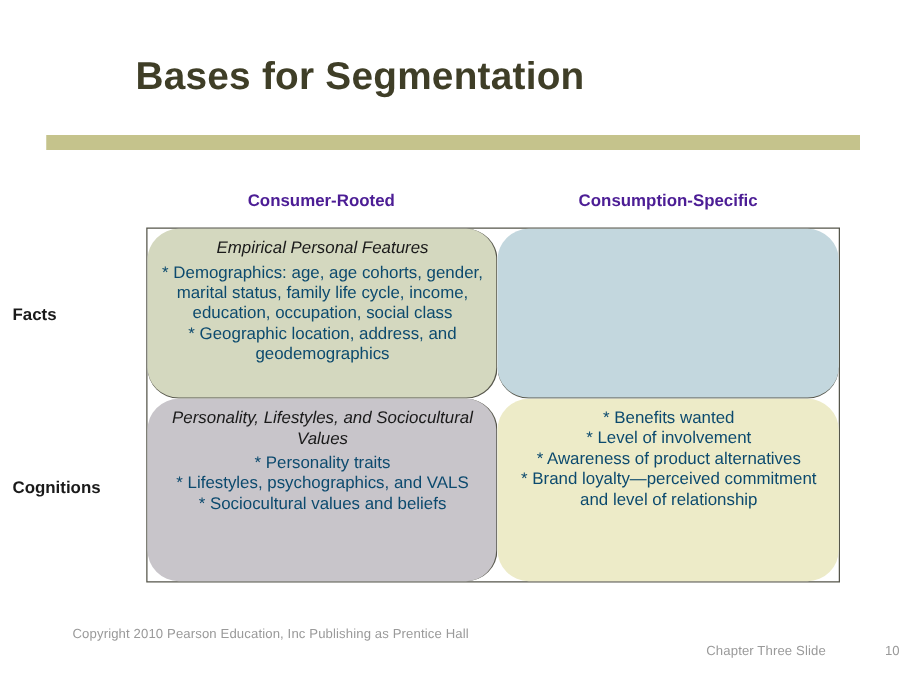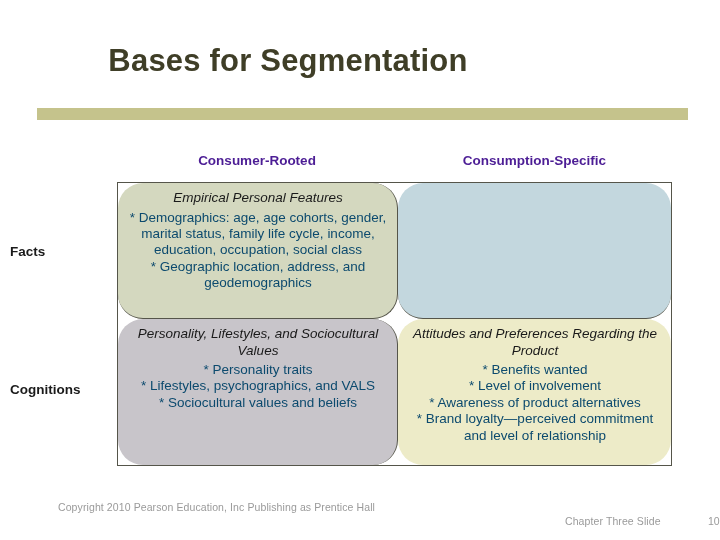--- a/index.html
+++ b/index.html
@@ -159,21 +159,20 @@
   </div>
 
   <div class="cell cell-cognitions-rooted">
     <div class="cell-title">Personality, Lifestyles, and Sociocultural Values</div>
     <div class="cell-body">* Personality traits
 * Lifestyles, psychographics, and VALS
 * Sociocultural values and beliefs</div>
   </div>
 
   <div class="cell cell-cognitions-specific">
-    <div class="cell-title">Attitudes and Preferences Regarding the Product</div>
     <div class="cell-body">* Benefits wanted
 * Level of involvement
 * Awareness of product alternatives
 * Brand loyalty—perceived commitment and level of relationship</div>
   </div>
 
 </div>
 
 <div id="footer-copyright">Copyright 2010 Pearson Education, Inc  Publishing as Prentice Hall</div>
 

